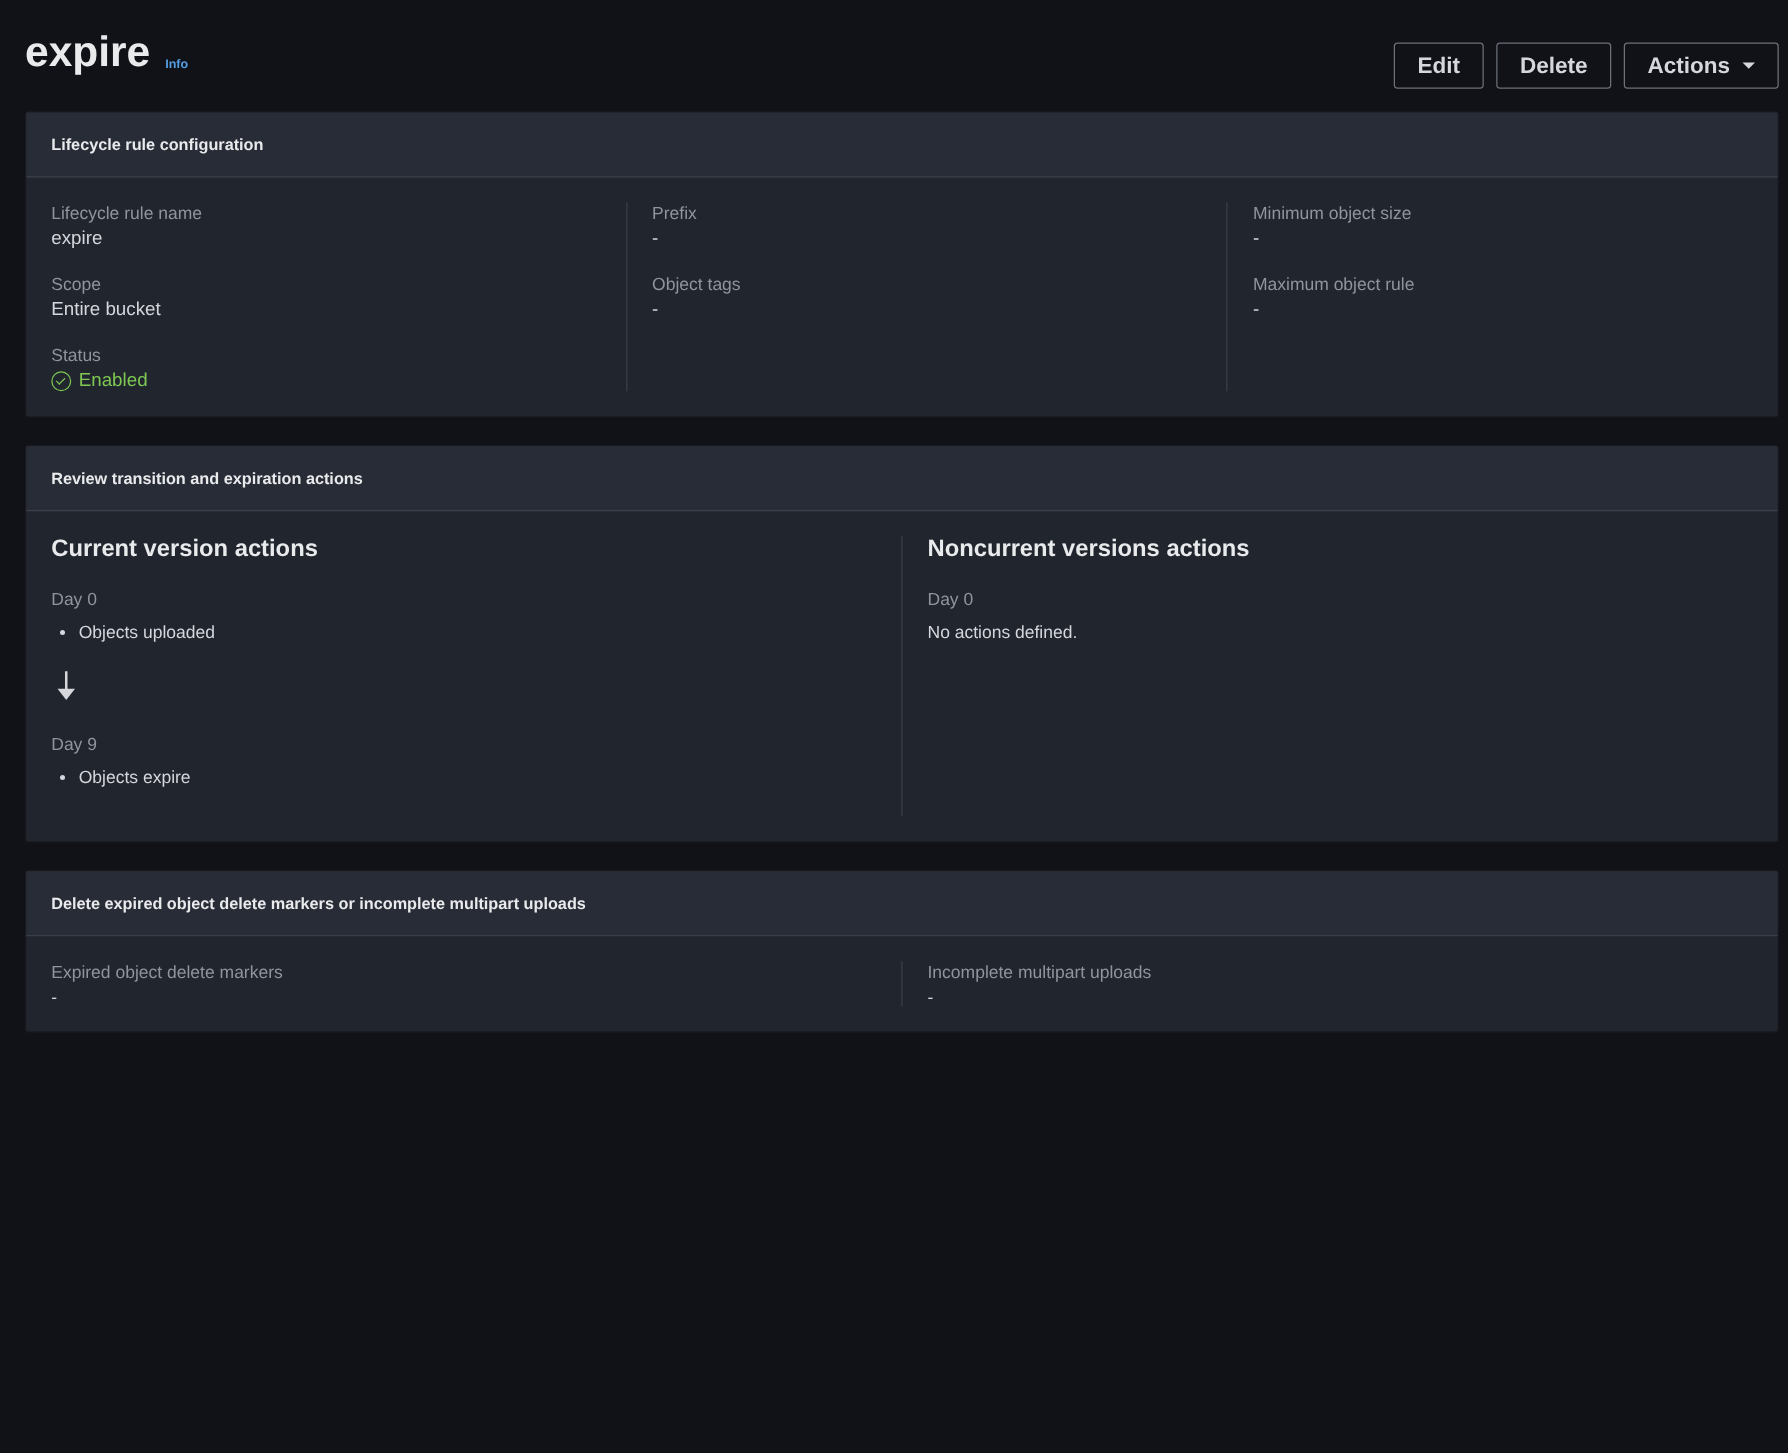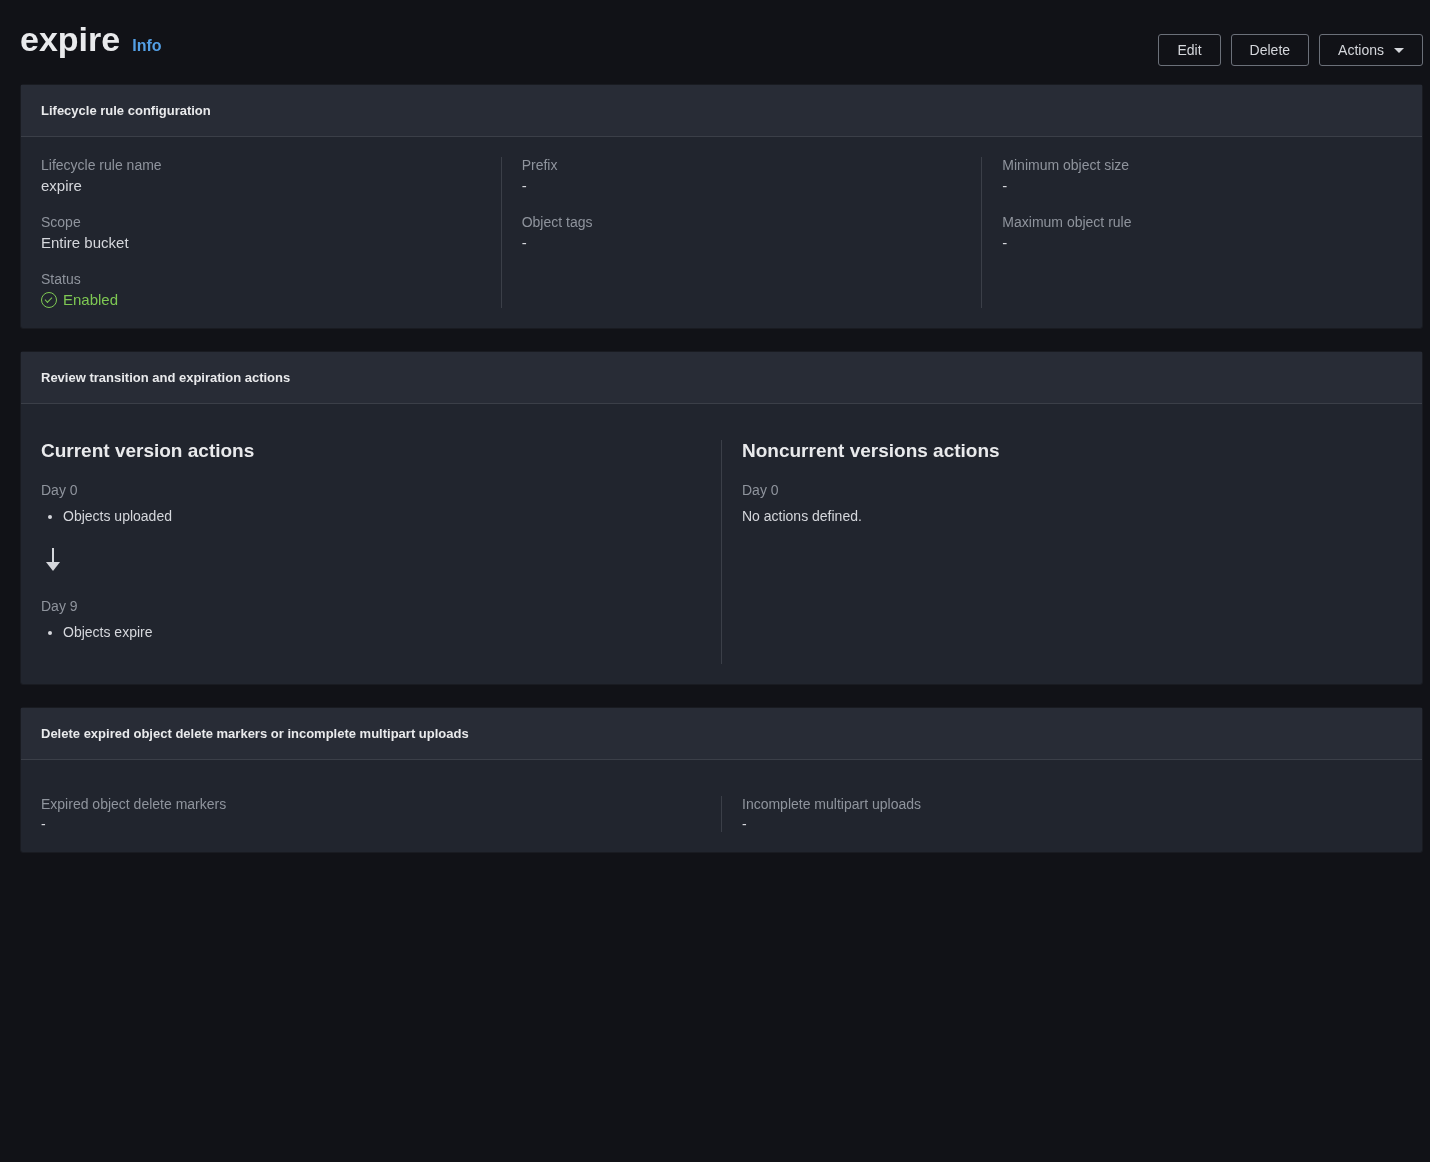--- a/index.html
+++ b/index.html
@@ -32,32 +32,32 @@
   .title-wrap{display:flex;align-items:flex-end;gap:12px;}
   h1.title{
     margin:0;
     font-size:34px;
     font-weight:600;
     color:#e9eaec;
     line-height:1.1;
   }
   .info-link{
     color:var(--link);
-    font-size:16px;
+    font-size:10px;
     font-weight:600;
     cursor:pointer;
     padding-bottom:4px;
   }
   .btn-row{display:flex;gap:10px;}
   .btn{
     background:transparent;
     border:1px solid var(--btn-border);
     color:var(--text);
-    font-size:14px;
-    font-weight:400;
+    font-size:18px;
+    font-weight:700;
     padding:7px 18px;
     border-radius:3px;
     cursor:pointer;
     display:flex;
     align-items:center;
     gap:10px;
     margin-top:20px;
   }
   .caret{
     width:0;height:0;
@@ -106,21 +106,21 @@
   .check-icon::after{
     content:"";
     position:absolute;
     left:3.2px;top:4.2px;
     width:6px;height:3px;
     border-left:1.6px solid var(--success);
     border-bottom:1.6px solid var(--success);
     transform:rotate(-45deg);
   }
   .halves{display:flex;}
-  .half{flex:1;padding:0 20px 20px 0;margin-top:16px;}
+  .half{flex:1;padding:0 20px 20px 0;}
   .half+.half{border-left:1px solid var(--border);padding-left:20px;padding-right:0;}
   .half h3{
     margin:0 0 20px 0;
     font-size:19px;
     font-weight:700;
     color:#e9eaec;
   }
   .day-label{color:var(--text-dim);margin-bottom:10px;}
   ul.bullets{margin:0 0 0 0;padding-left:22px;}
   ul.bullets li{margin:4px 0;color:var(--text);}

